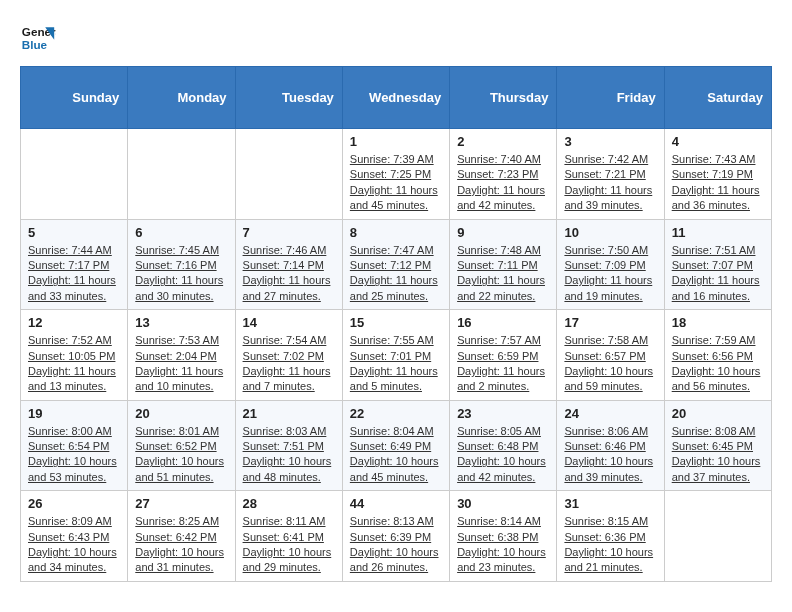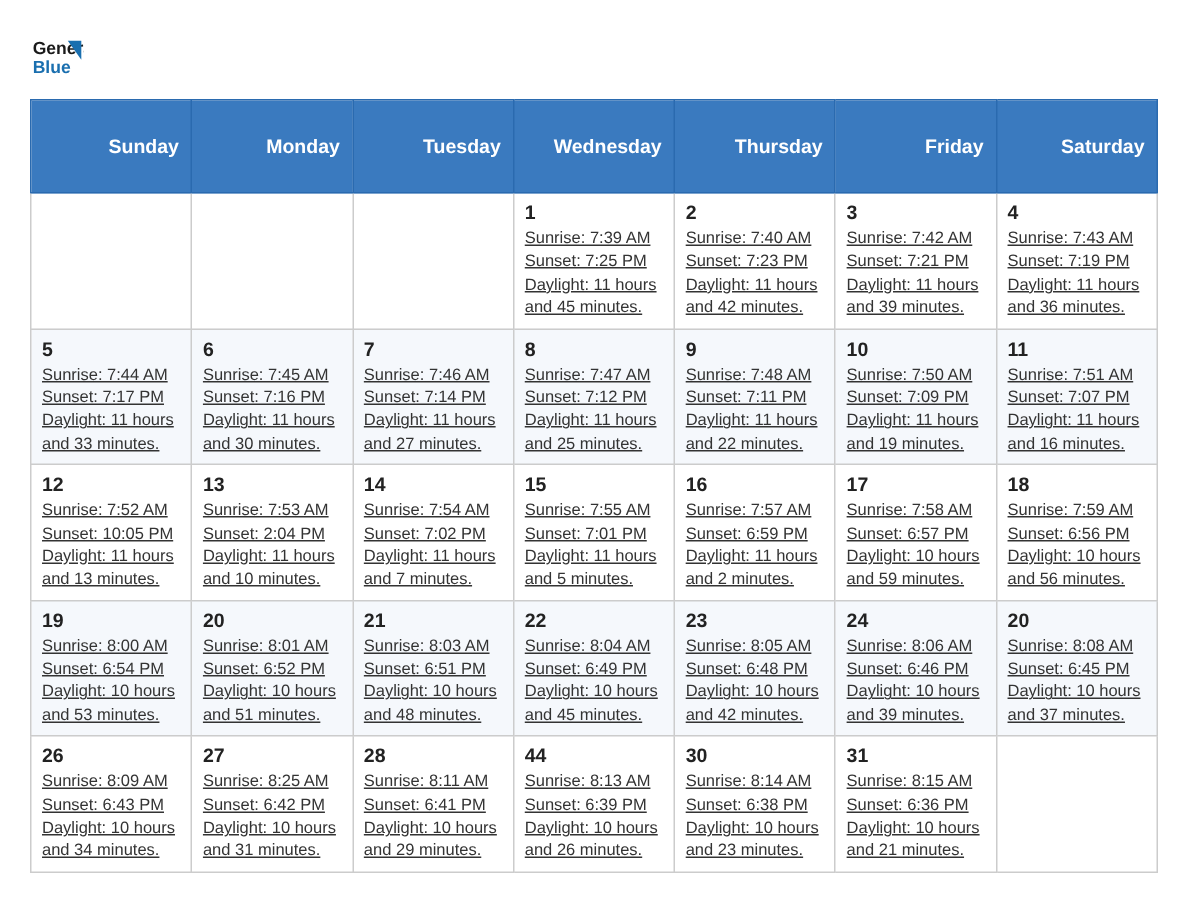--- a/index.html
+++ b/index.html
@@ -256,21 +256,21 @@
         <td>
           <div class="day-number">20</div>
           <div class="day-info">Sunrise: 8:01 AM
 Sunset: 6:52 PM
 Daylight: 10 hours
 and 51 minutes.</div>
         </td>
         <td>
           <div class="day-number">21</div>
           <div class="day-info">Sunrise: 8:03 AM
-Sunset: 6:51 PM
+Sunset: 7:51 PM
 Daylight: 10 hours
 and 48 minutes.</div>
         </td>
         <td>
           <div class="day-number">22</div>
           <div class="day-info">Sunrise: 8:04 AM
 Sunset: 6:49 PM
 Daylight: 10 hours
 and 45 minutes.</div>
         </td>

